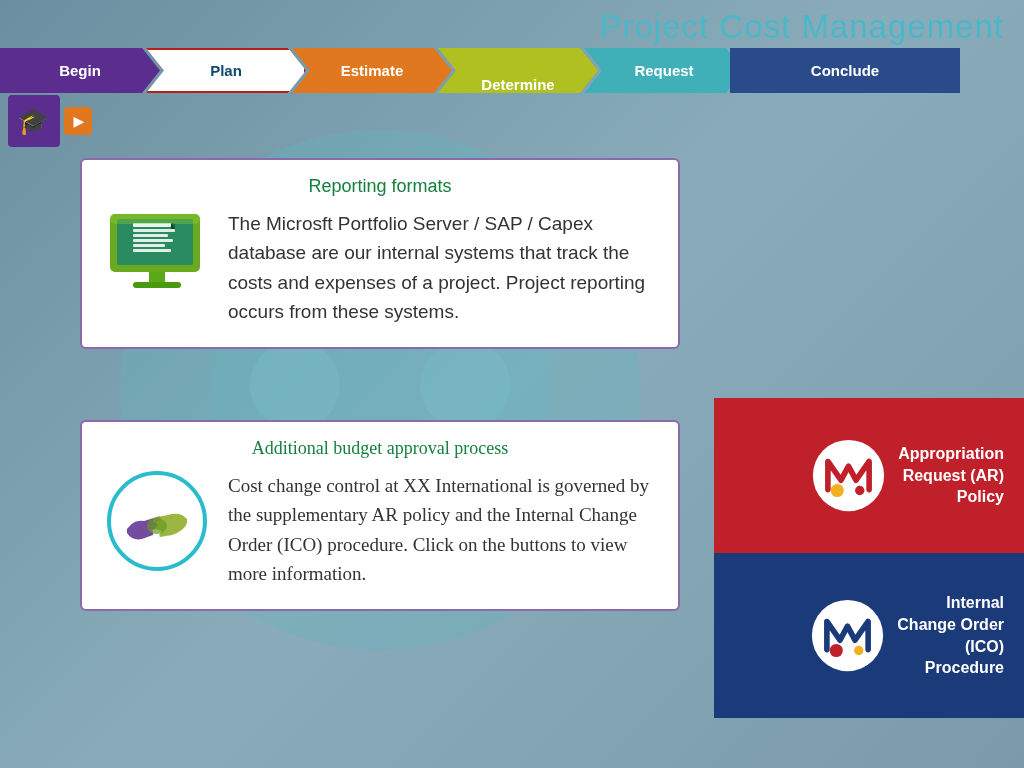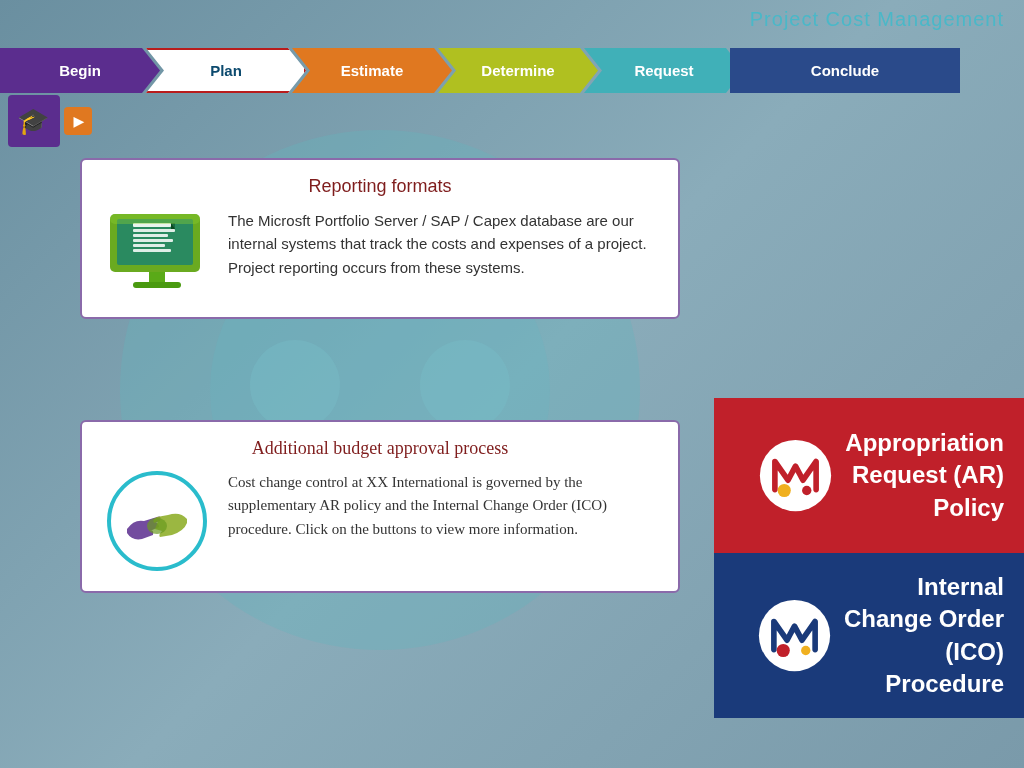--- a/index.html
+++ b/index.html
@@ -56,21 +56,21 @@
     }
     .owl-eye-left { left: 250px; }
     .owl-eye-right { left: 420px; }
 
     
     .page-title {
       position: absolute;
       top: 8px;
       right: 20px;
       color: #4ab8c8;
-      font-size: 20px;
+      font-size: 33px;
       font-weight: 300;
       letter-spacing: 1px;
       z-index: 10;
     }
 
     
     .nav-bar {
       position: absolute;
       top: 48px;
       left: 0;
@@ -93,21 +93,21 @@
       clip-path: polygon(0 0, calc(100% - 18px) 0, 100% 50%, calc(100% - 18px) 100%, 0 100%, 18px 50%);
     }
 
     .nav-item:first-child {
       clip-path: polygon(0 0, calc(100% - 18px) 0, 100% 50%, calc(100% - 18px) 100%, 0 100%);
     }
 
     .nav-item-begin { background: #5b2d8e; width: 160px; }
     .nav-item-plan { background: white; color: #0c4a6e; width: 160px; border: 2px solid #b91c1c; }
     .nav-item-estimate { background: #e07820; width: 160px; }
-    .nav-item-determine { background: #b0c020; width: 160px; }
+    .nav-item-determine { background: #b0c020; width: 160px; align-items: flex-end; }
     .nav-item-control { background: #40b0b8; width: 160px; }
     .nav-item-conclude { background: #2a4a8a; width: 230px; clip-path: none; }
 
     
     .owl-nav {
       position: absolute;
       top: 95px;
       left: 8px;
       display: flex;
       align-items: center;
@@ -155,21 +155,21 @@
 
     .card-bottom {
       top: 420px;
       left: 80px;
       width: 600px;
       font-family: Liberation Serif, serif;
     }
 
     .card-title {
       text-align: center;
-      color: #7f1d1d;
+      color: #15803d;
       font-size: 18px;
       margin-bottom: 12px;
       font-weight: normal;
     }
 
     .card-body {
       display: flex;
       align-items: flex-start;
       gap: 16px;
     }
@@ -177,21 +177,21 @@
     .card-icon-area {
       flex-shrink: 0;
       width: 110px;
       display: flex;
       align-items: center;
       justify-content: center;
     }
 
     .card-text {
       color: #333;
-      font-size: 15px;
+      font-size: 19px;
       line-height: 1.55;
     }
 
     
     .handshake-circle {
       width: 100px;
       height: 100px;
       border-radius: 50%;
       border: 4px solid #2abccc;
       background: white;
@@ -229,21 +229,21 @@
       align-items: center;
       justify-content: flex-end;
       gap: 12px;
       padding-right: 20px;
       z-index: 10;
       cursor: pointer;
     }
 
     .btn-label {
       color: white;
-      font-size: 24px;
+      font-size: 16px;
       font-weight: bold;
       text-align: right;
       line-height: 1.35;
     }
 
     .btn-m-logo {
       width: 75px;
       height: 75px;
       flex-shrink: 0;
     }

